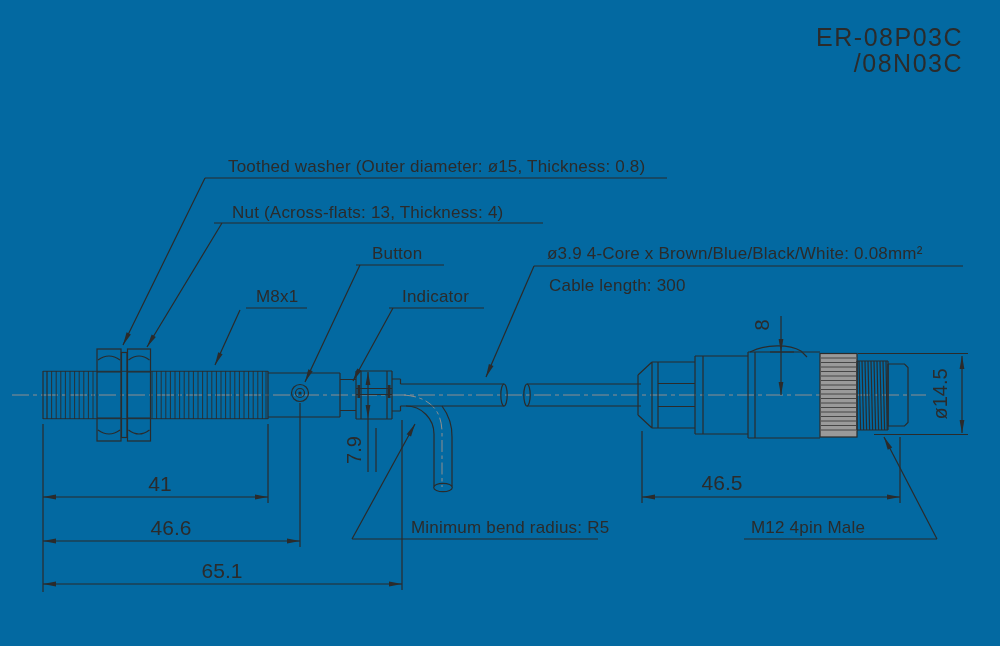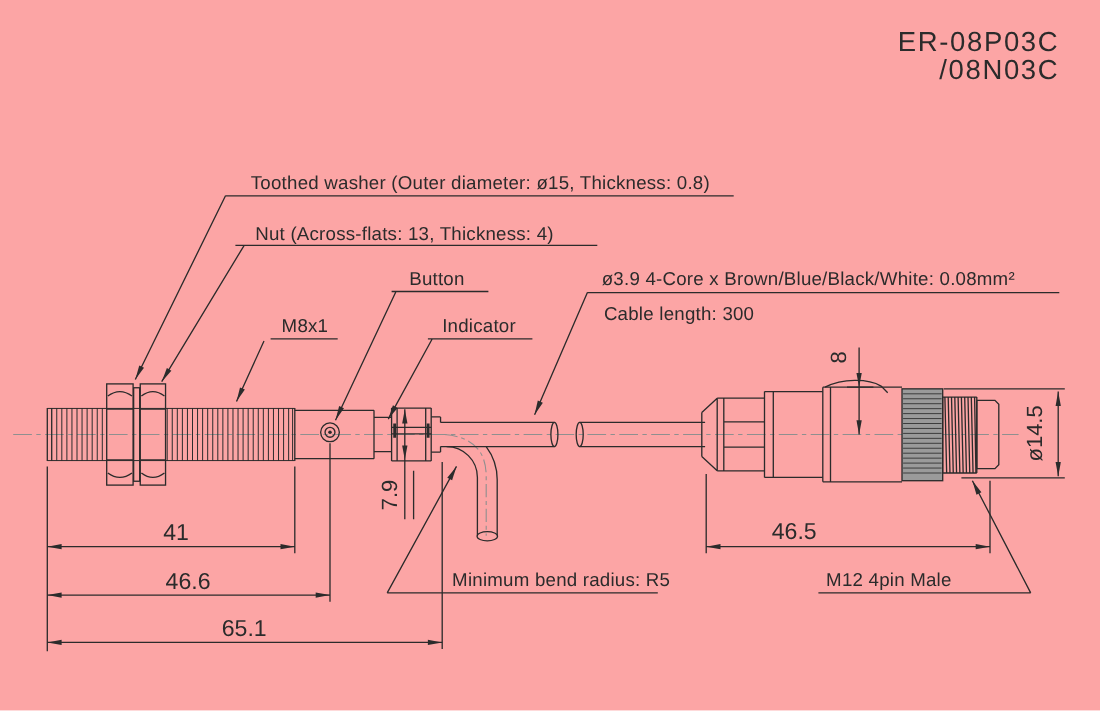--- a/index.html
+++ b/index.html
@@ -1,16 +1,16 @@
 <!DOCTYPE html>
 <html><head>
 <meta charset="utf-8">
 <style>
   html,body{margin:0;padding:0;background:#fff;}
-  .canvas{position:relative;width:1000px;height:646px;background:#fca5a5;overflow:hidden;}
+  .canvas{position:relative;width:1000px;height:646px;background:#0369a1;overflow:hidden;}
   svg{display:block;}
   svg text{font-family:"Liberation Sans",sans-serif;fill:#2b2b2b;}
   .geo{stroke:#2b2b2b;fill:none;stroke-width:1.2;stroke-linecap:butt;}
   .thin{stroke-width:0.9;}
   .thick{stroke-width:2.6;}
   .cl{stroke:#8f8f8f;fill:none;stroke-width:1;}
   .arw{fill:#2b2b2b;stroke:none;}
   .ttl{font-size:25px;letter-spacing:1.5px;}
   .lbl{font-size:17px;letter-spacing:0.2px;}
   .dim{font-size:21px;}

